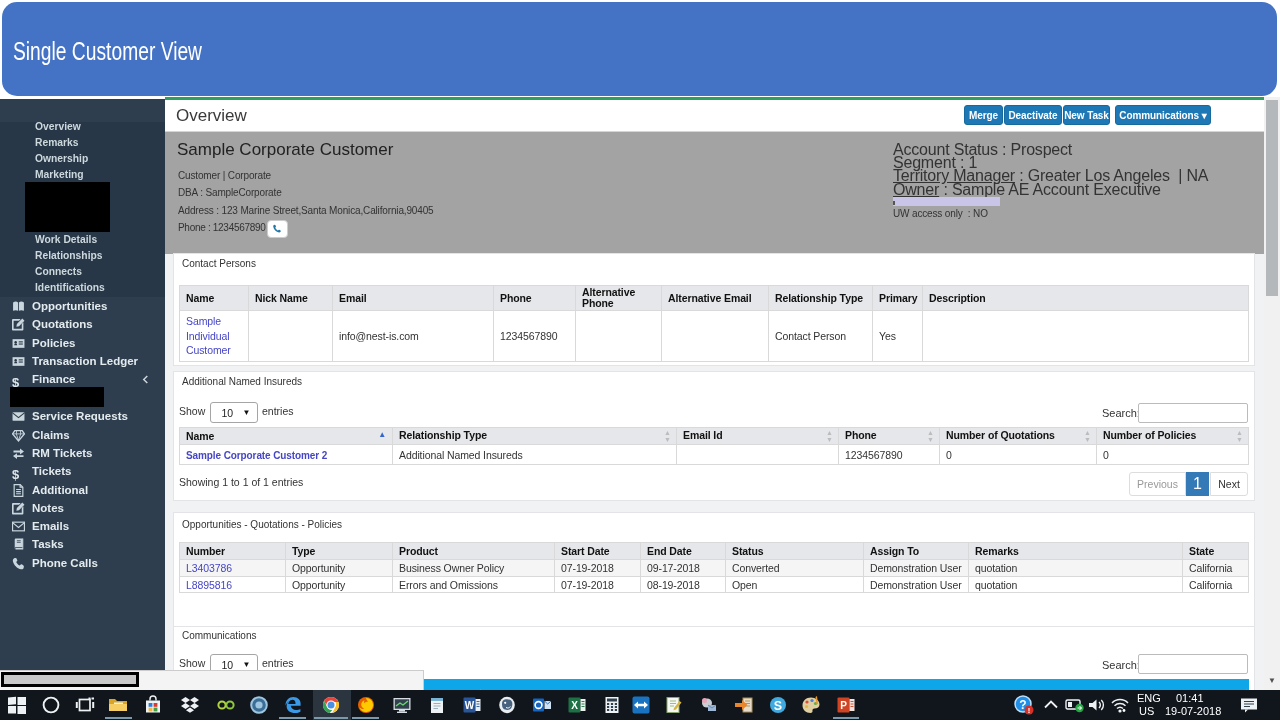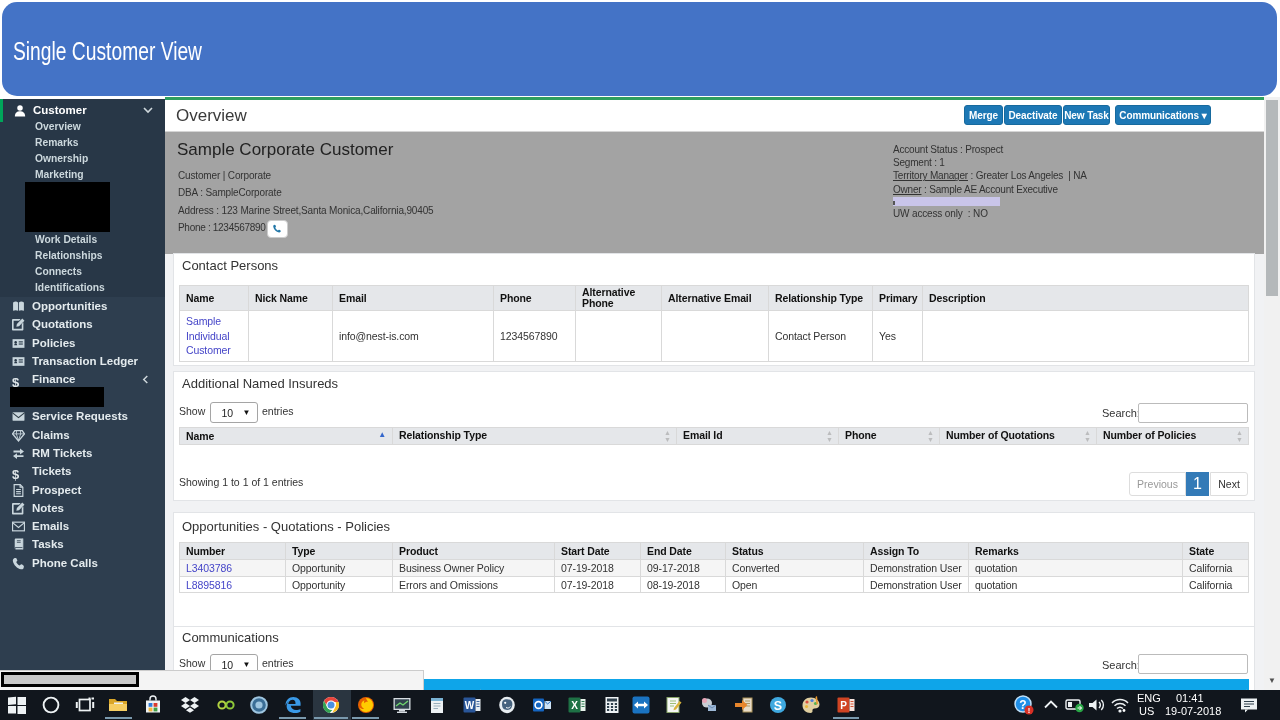--- a/index.html
+++ b/index.html
@@ -31,27 +31,27 @@
 #main { left:165px; top:100px; width:1099px; height:590px; background:#f1f2f4; }
 #hdrbar { position:absolute; left:0; top:0; width:1099px; height:32px; background:#fff; border-bottom:1px solid #d5d5d5; }
 #hdrbar .ttl { position:absolute; left:11px; top:6px; font-size:17px; color:#3a3a3a; }
 .btn { position:absolute; top:5px; height:20px; background:#1d78b5; border:1px solid #176a9e; border-radius:3px; color:#fff; font-size:10px; letter-spacing:-0.1px; font-weight:bold; text-align:center; line-height:19px; white-space:nowrap; }
 
 
 #custblk { position:absolute; left:0; top:32px; width:1099px; height:122px; background:#a3a3a3; }
 #custblk .big { position:absolute; left:12px; top:8px; font-size:17px; color:#222; }
 .small-line { position:absolute; left:13px; font-size:10px; letter-spacing:-0.15px; color:#333; white-space:nowrap; }
 #phonebtn { position:absolute; left:102px; top:87.5px; width:21px; height:18px; background:#fff; border:1px solid #ccc; border-radius:4px; }
-#rightinfo { position:absolute; left:728px; top:11px; font-size:10px; letter-spacing:-0.2px; color:#333; }
+#rightinfo { position:absolute; left:728px; top:11px; font-size:16px; letter-spacing:-0.2px; color:#333; }
 #rightinfo div { line-height:13.2px; height:13.2px; white-space:nowrap; }
 #purple { position:absolute; left:728px; top:64.5px; width:107px; height:9.6px; background:#c9c5e9; }
 
 
 .box { position:absolute; left:8px; width:1082px; background:#fff; border:1px solid #e2e4e7; }
-.box .bttl { position:absolute; left:8px; font-size:13px; color:#333; }
+.box .bttl { position:absolute; left:8px; font-size:10px; color:#333; }
 table { border-collapse:collapse; table-layout:fixed; font-size:11px; color:#333; }
 th, td { border:1px solid #d9d9d9; padding:1px 6px; text-align:left; vertical-align:middle; font-size:10.5px; letter-spacing:-0.1px; white-space:nowrap; overflow:hidden; }
 th { background:#e5e7ea; color:#111; font-weight:bold; font-size:10.5px; }
 td a, .lnk { color:#4545c8; text-decoration:none; }
 .ctrl { position:absolute; font-size:10.5px; color:#333; }
 .selbox { position:absolute; width:48px; height:21px; border:1px solid #a5a5a5; border-radius:3px; background:#fff; }
 .selbox .v { position:absolute; left:11px; top:4px; font-size:10.5px; color:#222; }
 .selbox .c { position:absolute; right:6px; top:5px; font-size:8px; color:#111; }
 .searchbox { position:absolute; width:110px; height:20px; border:1px solid #bbb; background:#fff; border-radius:2px; }
 .srchlbl { position:absolute; font-size:11px; color:#333; }
@@ -80,30 +80,20 @@
 <div id="root">
 
   <div id="banner" class="abs">
       <div class="title">Single Customer View</div>
     </div>
 
   <div id="greenline" class="abs"></div>
 
   <div id="sidebar" class="abs">
     <div id="treebg"></div>
-    <div class="mi" id="cust-item">
-      <svg class="ic" style="left:11px;top:5px;width:12px;height:13px" viewBox="0 0 14 14">
-          <circle cx="7" cy="4" r="3.2" fill="#fff"></circle>
-          <path d="M1 14 C1 9.5 4 8 7 8 C10 8 13 9.5 13 14 Z" fill="#fff"></path>
-        </svg>
-      <span class="tx">Customer</span>
-      <svg class="chev" style="left:140px;top:6px;width:10px;height:10px" viewBox="0 0 10 10">
-          <path d="M1 3 L5 7 L9 3" stroke="#cfd8dc" stroke-width="1.6" fill="none"></path>
-        </svg>
-    </div>
     <div class="smi" style="top:20px">Overview</div>
     <div class="smi" style="top:36px">Remarks</div>
     <div class="smi" style="top:52px">Ownership</div>
     <div class="smi" style="top:68px">Marketing</div>
     <div class="redact" style="left:25px;top:83px;width:85px;height:50px"></div>
     <div class="smi" style="top:133px">Work Details</div>
     <div class="smi" style="top:149px">Relationships</div>
     <div class="smi" style="top:165px">Connects</div>
     <div class="smi" style="top:181px">Identifications</div>
 
@@ -173,21 +163,21 @@
     <div class="mi" style="top:363px">
         <span class="ic" style="font-size:13px;color:#dfe6e9">$</span>
         <span class="tx">Tickets</span>
       </div>
     <div class="mi" style="top:382px">
         <svg class="ic" style="width:13px;height:13px" viewBox="0 0 12 12">
           <path d="M2 0.5 H7.5 L10 3 V11.5 H2 Z" fill="none" stroke="#c9d6dd" stroke-width="1.1"></path>
           <path d="M7.5 0.5 V3 H10" stroke="#c9d6dd" stroke-width="1.1" fill="none"></path>
           <path d="M3.8 5 H8.2 M3.8 7 H8.2 M3.8 9 H8.2" stroke="#c9d6dd" stroke-width="1"></path>
         </svg>
-        <span class="tx">Prospect</span>
+        <span class="tx">Additional</span>
       </div>
     <div class="mi" style="top:400px">
         <svg class="ic" style="width:13px;height:13px" viewBox="0 0 12 12">
           <path d="M9 5.5 V10 H1.5 V2.5 H6.5 L8 1 H1 C0.5 1 0 1.5 0 2 V10.5 C0 11 0.5 11.5 1 11.5 H9.5 C10 11.5 10.5 11 10.5 10.5 V4 Z" fill="#c9d6dd"></path>
           <path d="M4.5 5.5 L9.5 0.5 L11.5 2.5 L6.5 7.5 L4 8 Z" fill="#c9d6dd"></path>
         </svg>
         <span class="tx">Notes</span>
       </div>
     <div class="mi" style="top:418px">
         <svg class="ic" style="width:13px;height:13px" viewBox="0 0 12 12">
@@ -306,20 +296,28 @@
           </colgroup>
         <tbody>
             <tr style="height:17px">
               <th>Name <span style="float:right;color:#3366cc;font-size:8px">▲</span></th>
               <th>Relationship Type<span class="sorticons">▲<br>▼</span></th>
               <th>Email Id<span class="sorticons">▲<br>▼</span></th>
               <th>Phone<span class="sorticons">▲<br>▼</span></th>
               <th>Number of Quotations<span class="sorticons">▲<br>▼</span></th>
               <th>Number of Policies<span class="sorticons">▲<br>▼</span></th>
             </tr>
+        <tr style="height:20px">
+              <td><a style="font-weight:bold;font-size:10px">Sample Corporate Customer 2</a></td>
+              <td>Additional Named Insureds</td>
+              <td></td>
+              <td>1234567890</td>
+              <td>0</td>
+              <td>0</td>
+            </tr>
       </tbody>
         </table>
       <div class="ctrl" style="left:5px;top:104px">Showing 1 to 1 of 1 entries</div>
       <div class="pbtn" style="left:955px;top:99.5px;width:57px;border-radius:3px 0 0 3px;font-size:10.5px">Previous</div>
       <div class="pbtn pnum" style="left:1012px;top:99.5px;width:23px">1</div>
       <div class="pbtn" style="left:1036px;top:99.5px;width:38px;border-radius:0 3px 3px 0;color:#333;font-size:10.5px">Next</div>
     </div>
 
     <div class="box" style="top:412px;height:136px">
       <div class="bttl" style="top:6px">Opportunities - Quotations - Policies</div>

